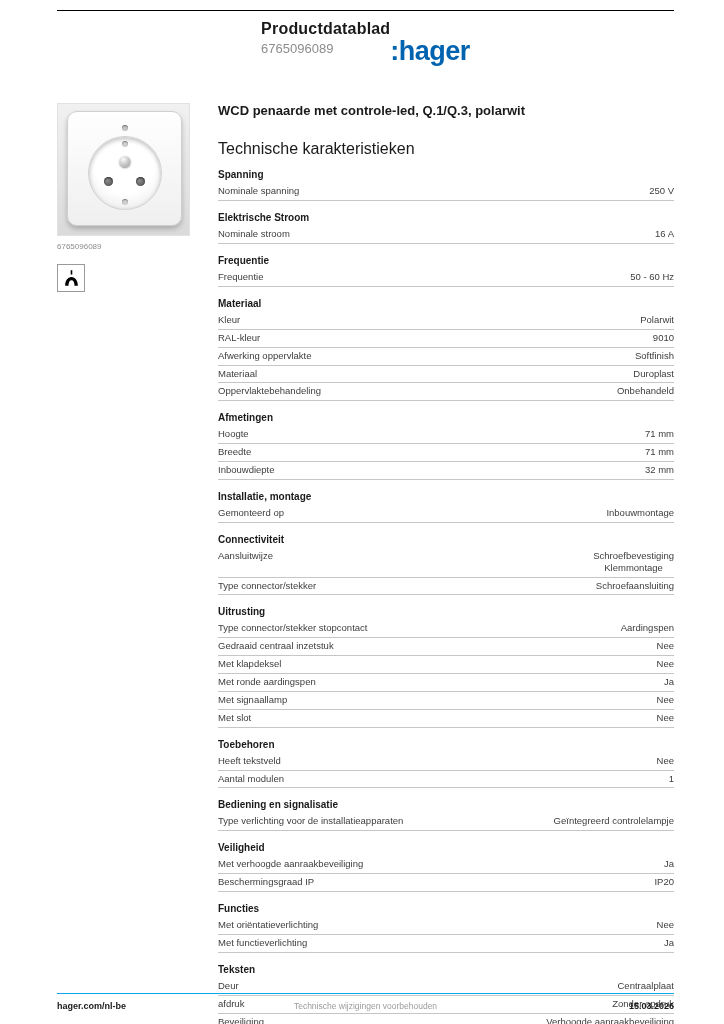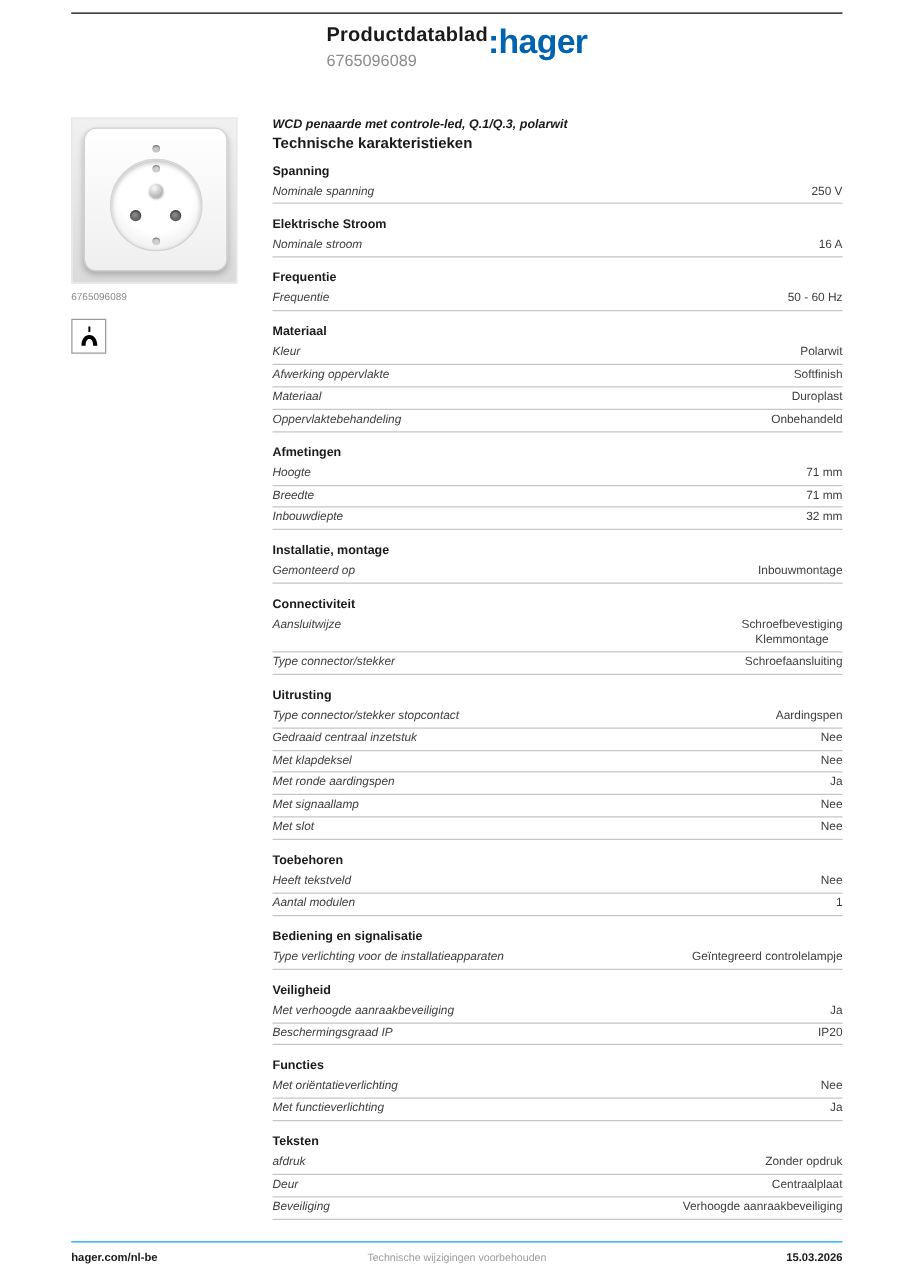--- a/index.html
+++ b/index.html
@@ -7,21 +7,21 @@
   body {
     width:724px; height:1024px; position:relative; overflow:hidden;
     font-family:"Liberation Sans", sans-serif; color:#1a1a1a;
   }
   .page { position:absolute; inset:0; padding:10px 50px 0 57px; }
 
   
   .header { border-top:1px solid #000; padding-top:9px; display:flex; justify-content:center; align-items:flex-start; }
   .title { font-size:16px; font-weight:bold; letter-spacing:0.2px; }
   .subtitle { font-size:13px; color:#8c8c8c; margin-top:3px; }
-  .logo { font-size:27px; font-weight:bold; letter-spacing:-0.5px; line-height:1; margin-top:0; }
+  .logo { font-size:27px; font-weight:bold; letter-spacing:-0.5px; line-height:1; margin-top:18px; }
 
   
   .content { display:flex; margin-top:38px; }
   .left-col { width:133px; flex:none; }
   .right-col { flex:1; margin-left:28px; }
 
   
   .product-image { width:133px; height:133px; background:linear-gradient(180deg,#f1f1f1,#dadada); border:1px solid #e2e2e2; position:relative; }
   .plate { position:absolute; left:9px; top:7px; width:115px; height:115px; background:linear-gradient(180deg,#ffffff,#efefef); border:1px solid #cfcfcf; border-radius:10px; box-shadow:0 3px 5px rgba(0,0,0,0.22); }
   .led { position:absolute; left:50%; top:13px; width:6px; height:6px; margin-left:-3px; border-radius:50%; background:#c4c4c4; box-shadow:inset 0 1px 1px rgba(0,0,0,.45); }
@@ -29,26 +29,26 @@
   .screw { position:absolute; left:50%; width:6px; height:6px; margin-left:-3px; border-radius:50%; background:#cfcfcf; box-shadow:inset 0 1px 1px rgba(0,0,0,.4); }
   .screw.top { top:4px; } .screw.bottom { bottom:4px; }
   .pin { position:absolute; left:50%; top:26%; width:11px; height:11px; transform:translateX(-50%); border-radius:50%; background:radial-gradient(circle at 35% 30%, #fbfbfb, #979797); box-shadow:0 1px 2px rgba(0,0,0,.45); }
   .hole { position:absolute; top:56%; width:9px; height:9px; border-radius:50%; background:radial-gradient(circle at 40% 35%, #909090, #4a4a4a); box-shadow:inset 0 1px 2px rgba(0,0,0,.6); }
   .hole.left { left:22%; } .hole.right { right:22%; }
 
   .image-caption { font-size:8px; color:#8c8c8c; margin-top:6px; }
   .pictogram { margin-top:13px; width:28px; height:28px; border:1px solid #9a9a9a; background:#fff; display:flex; align-items:center; justify-content:center; }
 
   
-  .product-name { font-size:10px; font-weight:bold; line-height:1.25;font-style:italic; }
-  .tech-heading { font-size:12px; font-weight:bold; }
+  .product-name { font-size:13px; font-weight:bold; line-height:1.25; }
+  .tech-heading { font-size:16px; font-weight:normal; margin-top:21px; }
   #sections { margin-top:3px; }
   .sec-title { font-weight:bold; font-size:10px; margin-top:11px; padding-bottom:3px; color:#1a1a1a; }
   .spec-row { display:flex; justify-content:space-between; gap:14px; font-size:9.5px; color:#3d3d3d; padding:2px 0 3px; border-bottom:1px solid #c6c6c6; line-height:1.25; }
-  .spec-row .lbl { text-align:center;font-style:italic; }
+  .spec-row .lbl { text-align:center; }
   .spec-row .val { text-align:center; white-space:pre-line; }
 
   
   .footer { position:absolute; left:57px; right:50px; bottom:13px; border-top:1px solid #0ea5e9; padding-top:7px; display:flex; align-items:baseline; font-size:9px; }
   .f-left { font-weight:bold; }
   .f-center { position:absolute; left:50%; transform:translateX(-50%); color:#9c9c9c; font-size:8.5px; }
   .f-right { margin-left:auto; font-weight:bold; }
 </style>
 </head>
 <body>
@@ -105,20 +105,24 @@
           <div class="spec-row">
             <span class="lbl">Frequentie</span>
             <span class="val">50 - 60 Hz</span>
           </div>
           <div class="sec-title">Materiaal</div>
           <div class="spec-row">
             <span class="lbl">Kleur</span>
             <span class="val">Polarwit</span>
           </div>
           <div class="spec-row">
+            <span class="lbl">RAL-kleur</span>
+            <span class="val">9010</span>
+          </div>
+          <div class="spec-row">
             <span class="lbl">Afwerking oppervlakte</span>
             <span class="val">Softfinish</span>
           </div>
           <div class="spec-row">
             <span class="lbl">Materiaal</span>
             <span class="val">Duroplast</span>
           </div>
           <div class="spec-row">
             <span class="lbl">Oppervlaktebehandeling</span>
             <span class="val">Onbehandeld</span>
@@ -203,26 +207,26 @@
           <div class="spec-row">
             <span class="lbl">Met oriëntatieverlichting</span>
             <span class="val">Nee</span>
           </div>
           <div class="spec-row">
             <span class="lbl">Met functieverlichting</span>
             <span class="val">Ja</span>
           </div>
           <div class="sec-title">Teksten</div>
           <div class="spec-row">
+            <span class="lbl">Deur</span>
+            <span class="val">Centraalplaat</span>
+          </div>
+          <div class="spec-row">
             <span class="lbl">afdruk</span>
             <span class="val">Zonder opdruk</span>
-          </div>
-          <div class="spec-row">
-            <span class="lbl">Deur</span>
-            <span class="val">Centraalplaat</span>
           </div>
           <div class="spec-row">
             <span class="lbl">Beveiliging</span>
             <span class="val">Verhoogde aanraakbeveiliging</span>
           </div>
         </div>
     </main>
 
   </div>
 

